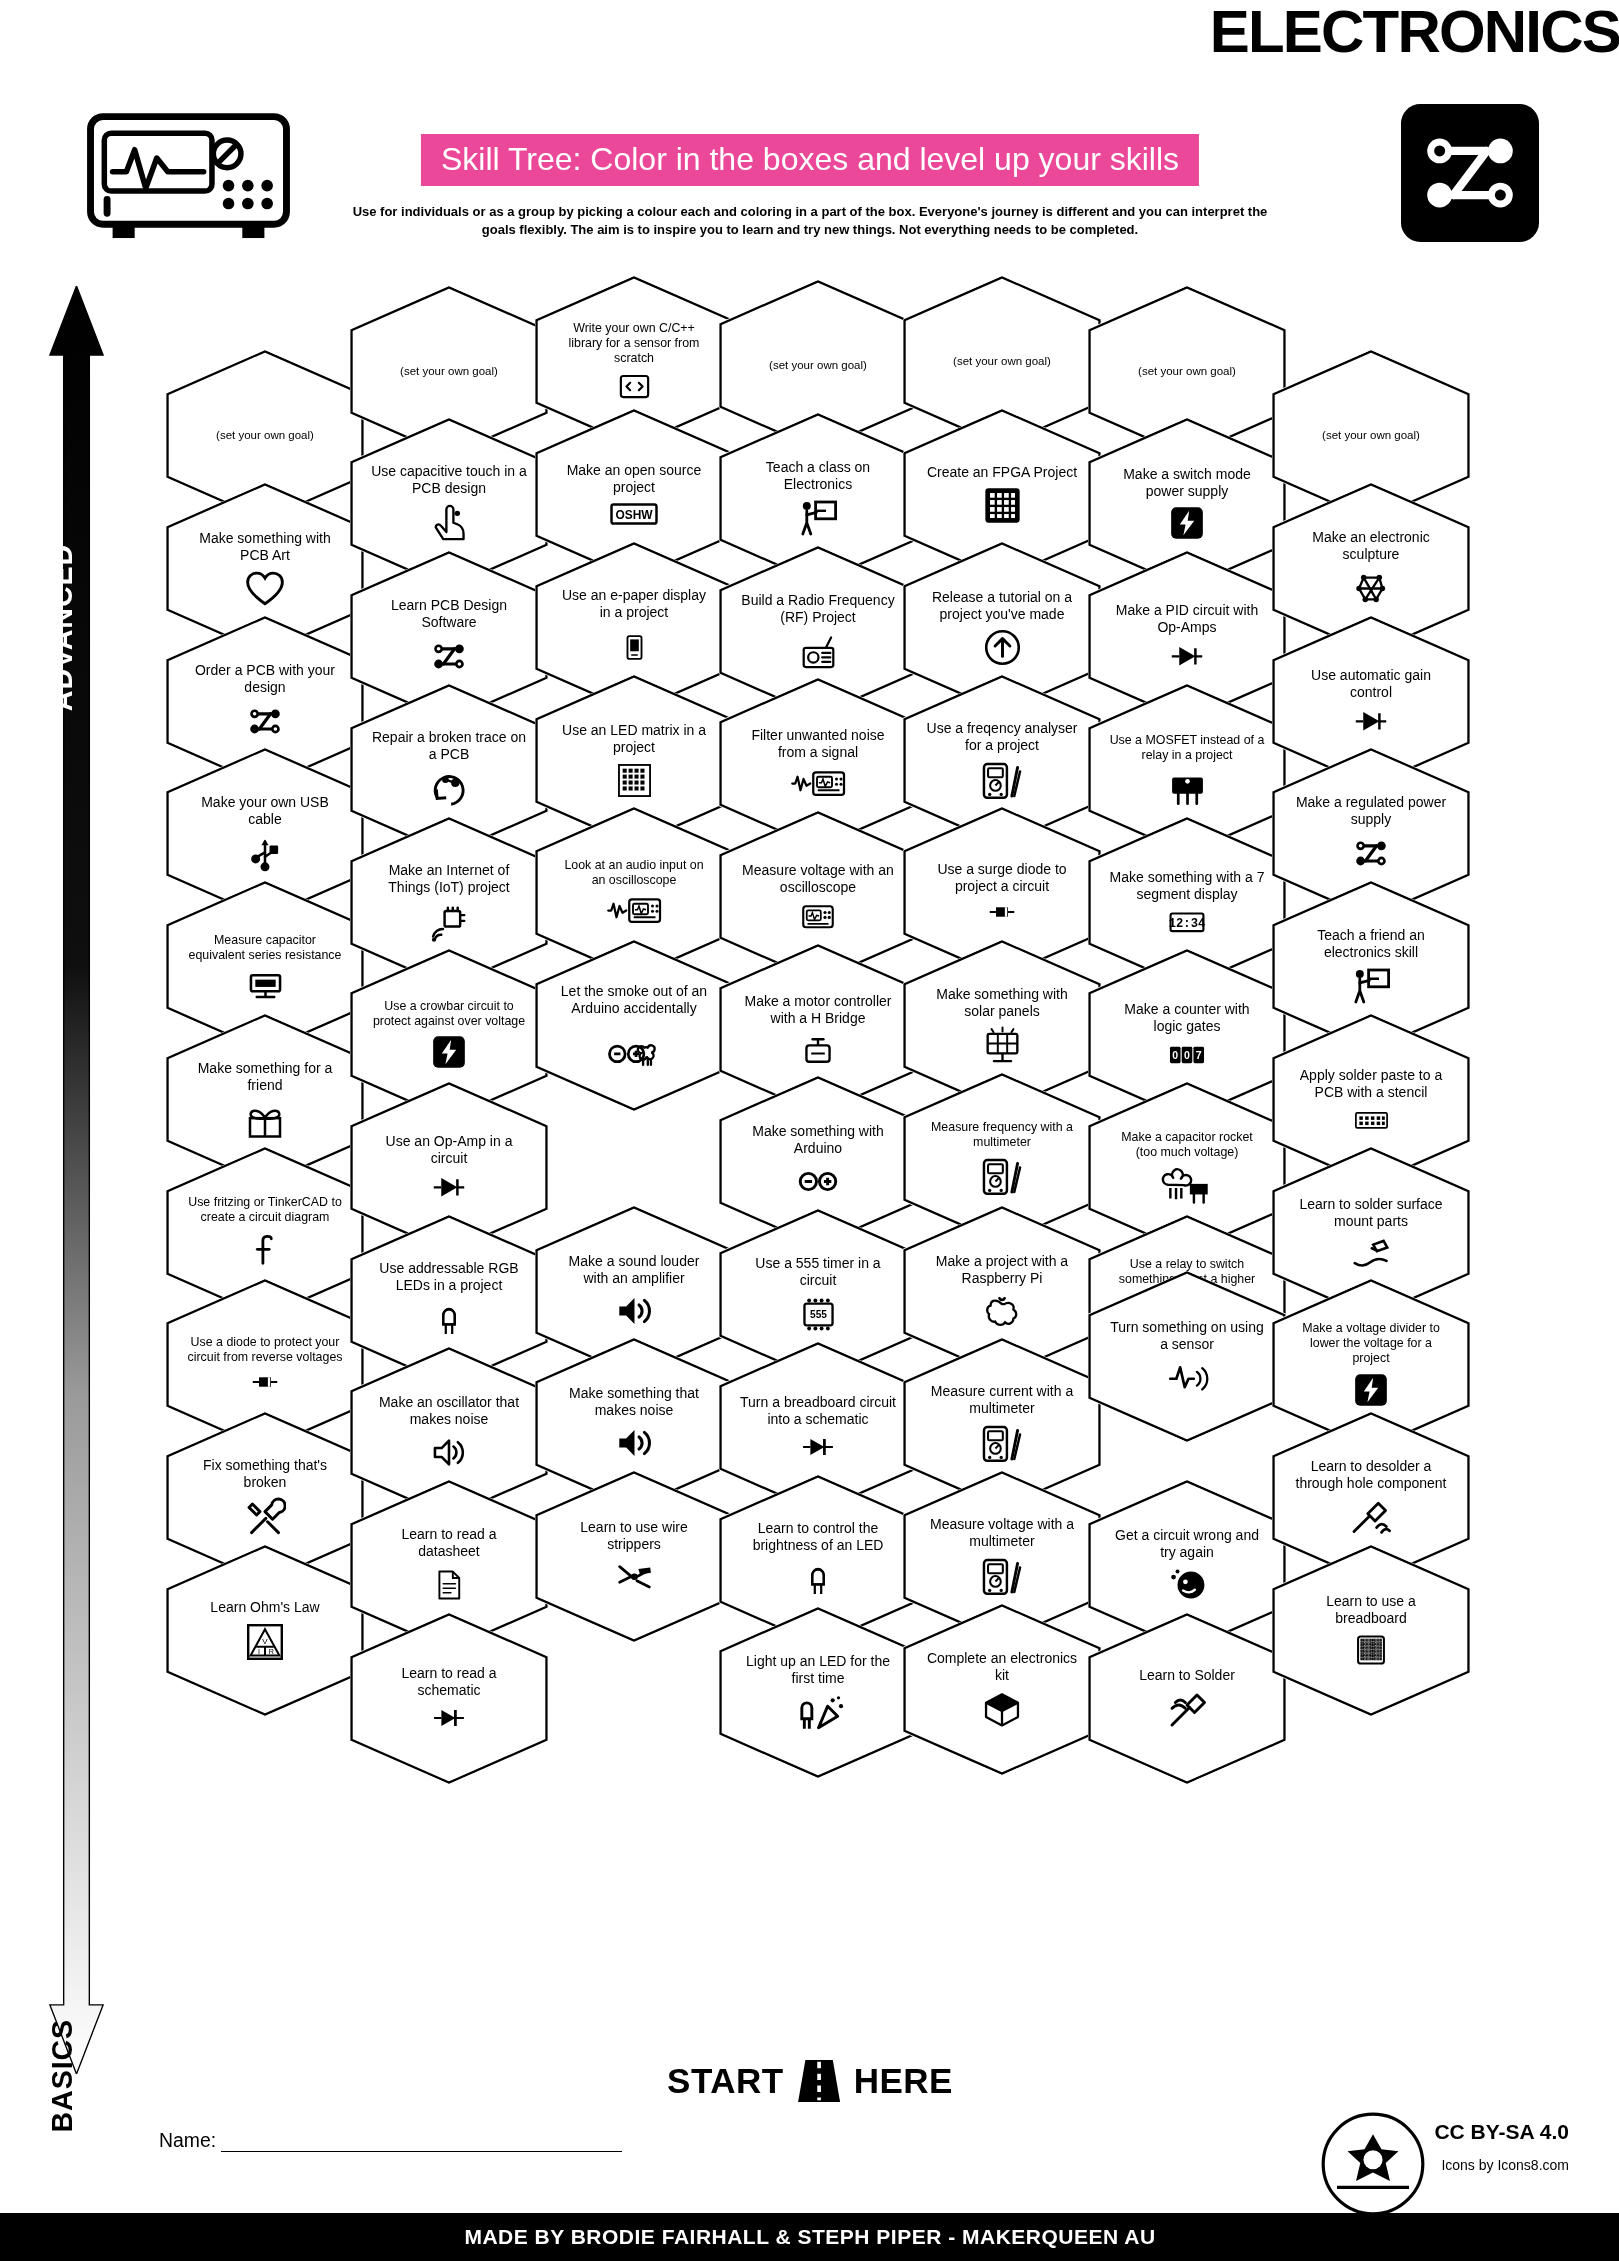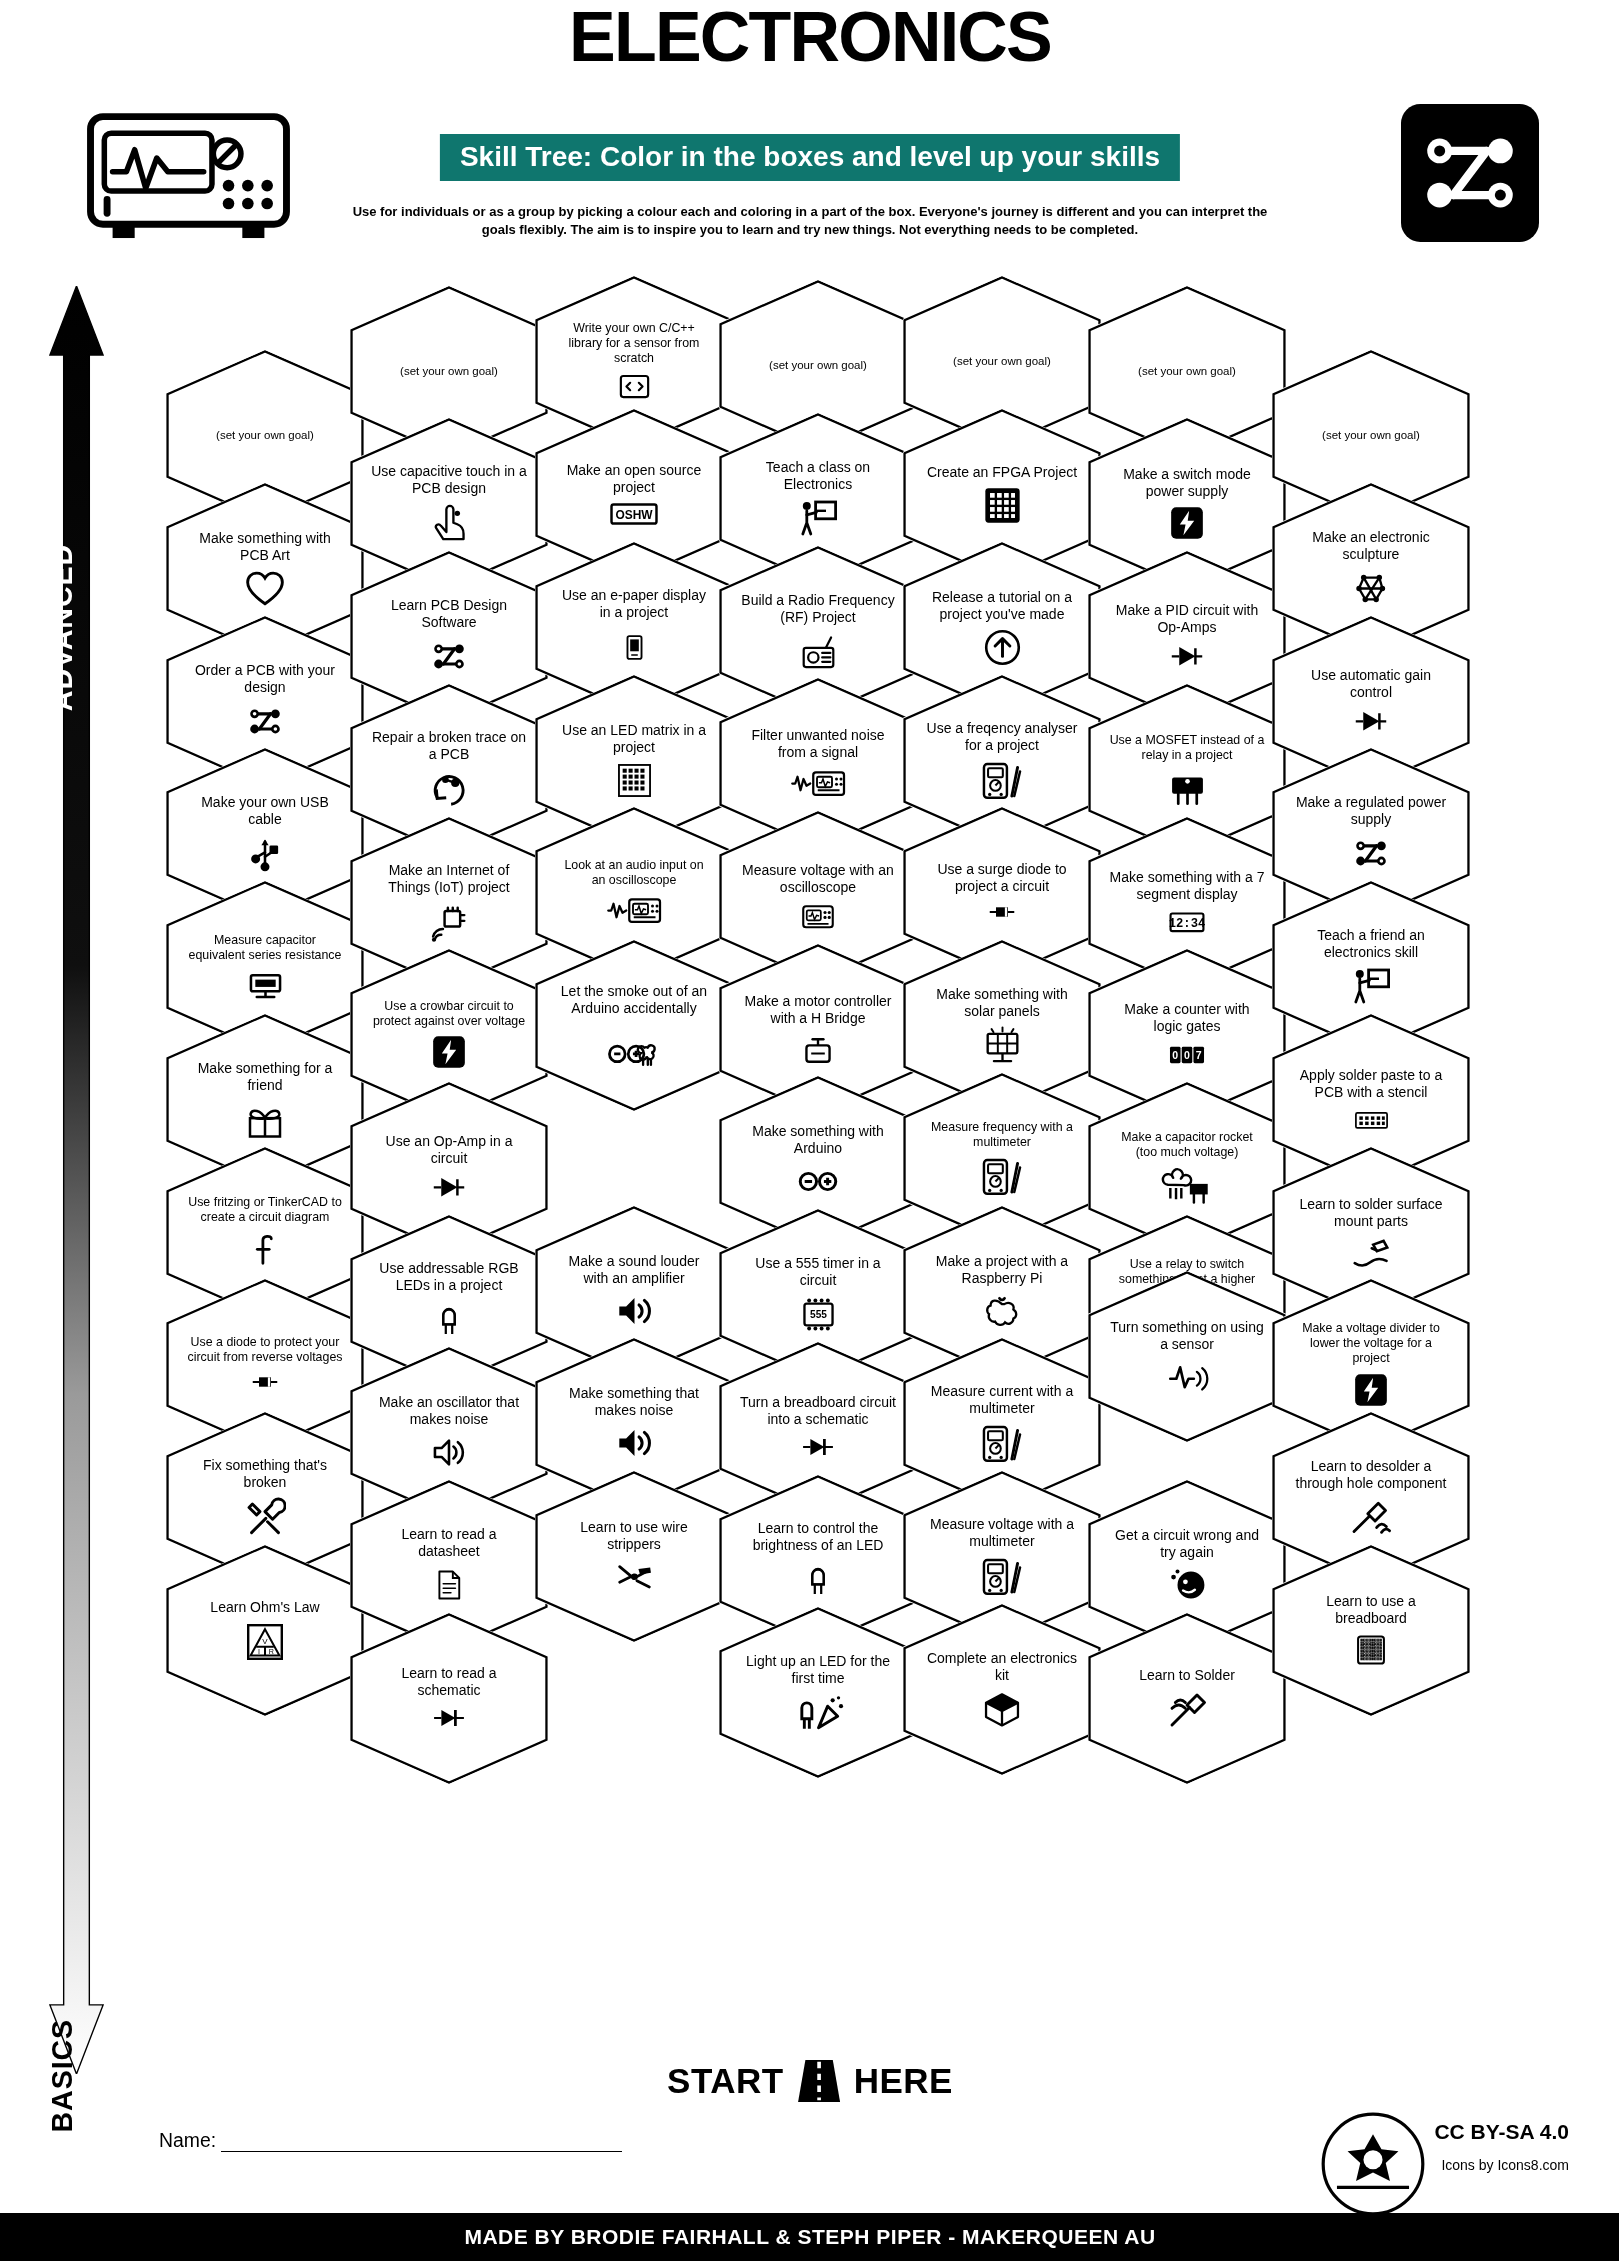--- a/index.html
+++ b/index.html
@@ -19,36 +19,36 @@
   
   #header {
     position: relative;
     height: 276px;
   }
   #title {
     position: absolute;
     top: 2.3px;
     left: 0;
     width: 100%;
-    text-align: center;
-    font-size: 70px;
+    text-align: right;
+    font-size: 60px;
     font-weight: 900;
     letter-spacing: -1.8px;
     line-height: 1;
     font-family: "Liberation Sans", sans-serif;
   }
   #subtitle-bar {
     position: absolute;
     top: 134px;
     left: 50%;
     transform: translateX(-50%);
-    background: #0f766e;
+    background: #ec4899;
     color: #fff;
-    font-size: 28px;
-    font-weight: 700;
+    font-size: 32px;
+    font-weight: 400;
     padding: 6.5px 20px 8.3px 20px;
     white-space: nowrap;
   }
   #blurb {
     position: absolute;
     top: 203px;
     left: 50%;
     transform: translateX(-50%);
     width: 949px;
     text-align: center;

